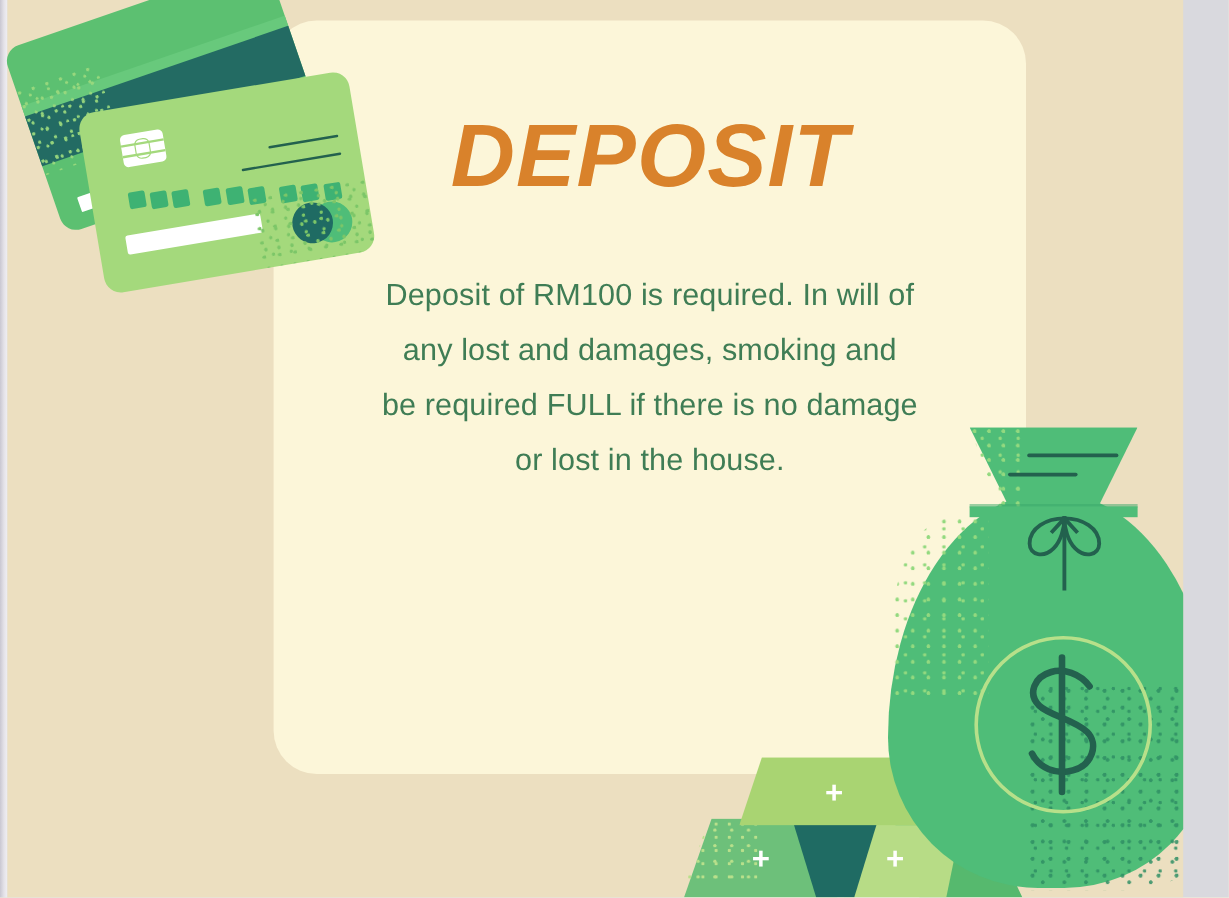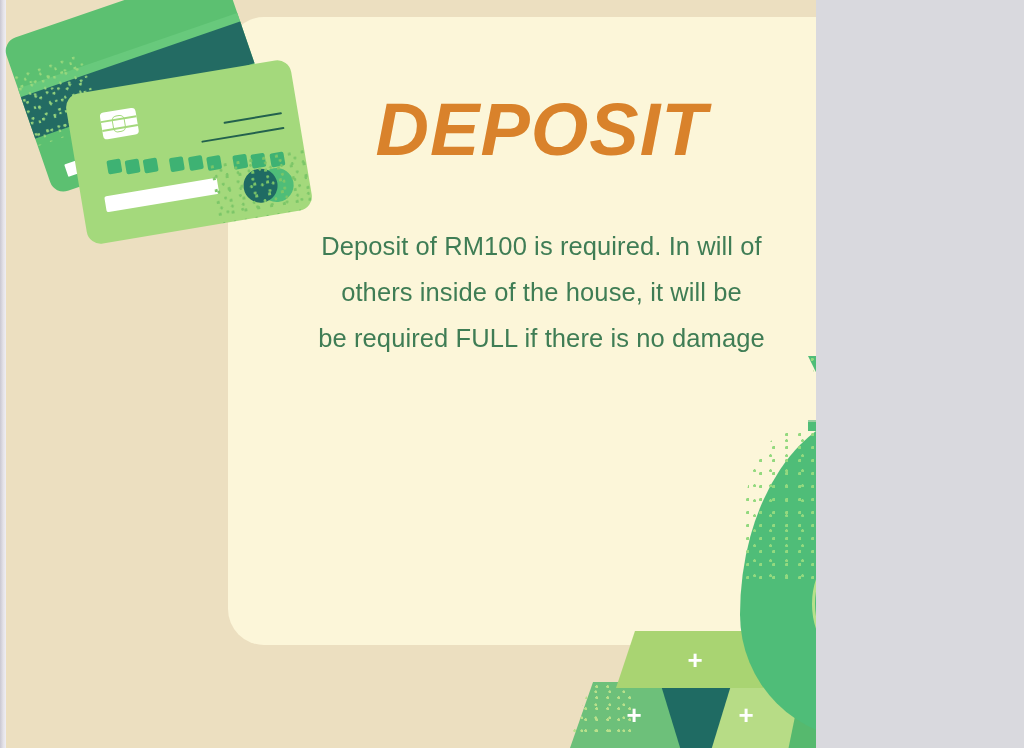--- a/index.html
+++ b/index.html
@@ -5,21 +5,21 @@
   * { margin:0; padding:0; box-sizing:border-box; }
   html,body{ width:1024px; height:748px; overflow:hidden; }
   body{
     font-family:"Liberation Sans", sans-serif;
     background:#d9d9de;
     position:relative;
   }
 
   #stage{
     position:absolute; inset:0;
-    width:816px; height:748px;
+    width:986px; height:748px;
     overflow:hidden;
   }
 
   
   .canvas-bg{
     position:absolute;
     left:6px; top:0; width:1008px; height:748px;
     background:#ecdfc0;
   }
   .edge-strip{
@@ -288,22 +288,23 @@
   <div class="canvas-bg"></div>
   <div class="edge-strip left"></div>
   <div class="edge-strip right"></div>
 
   <div class="panel">
 
     <div class="title">DEPOSIT</div>
 
     <div class="body-copy">
       <span style="display: block;">Deposit of RM100 is required. In will of</span>
-      <span style="display: block;">others inside of the house, it will be</span>
+      <span style="display: block;">any lost and damages, smoking and</span>
       <span style="display: block;">be required FULL if there is no damage</span>
+      <span style="display: block;">or lost in the house.</span>
     </div>
 
   </div>
 
   <div class="cards">
 
     <div class="card card-back">
       <div class="sheen"></div>
       <div class="stripe"></div>
       <div class="wstrip a"></div>

